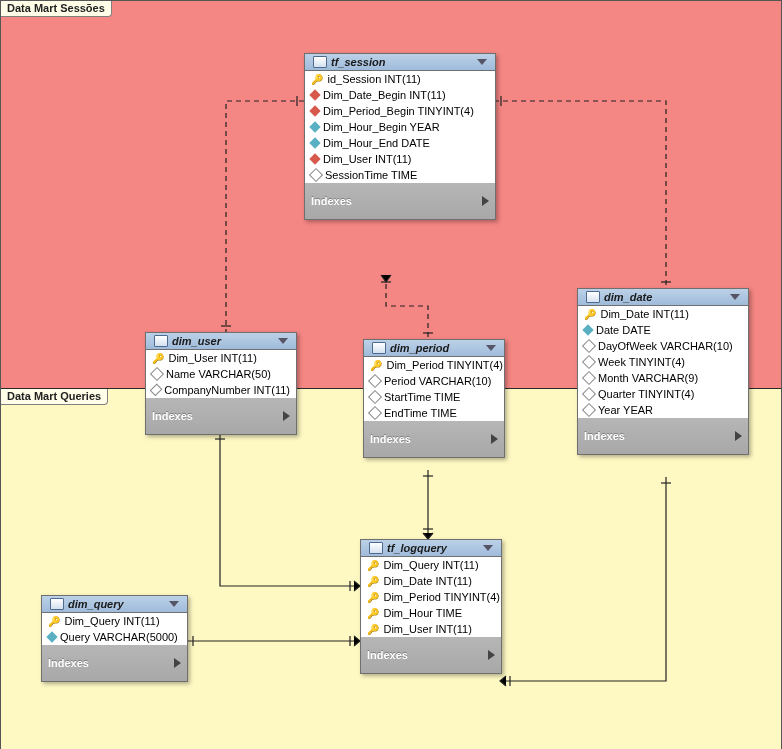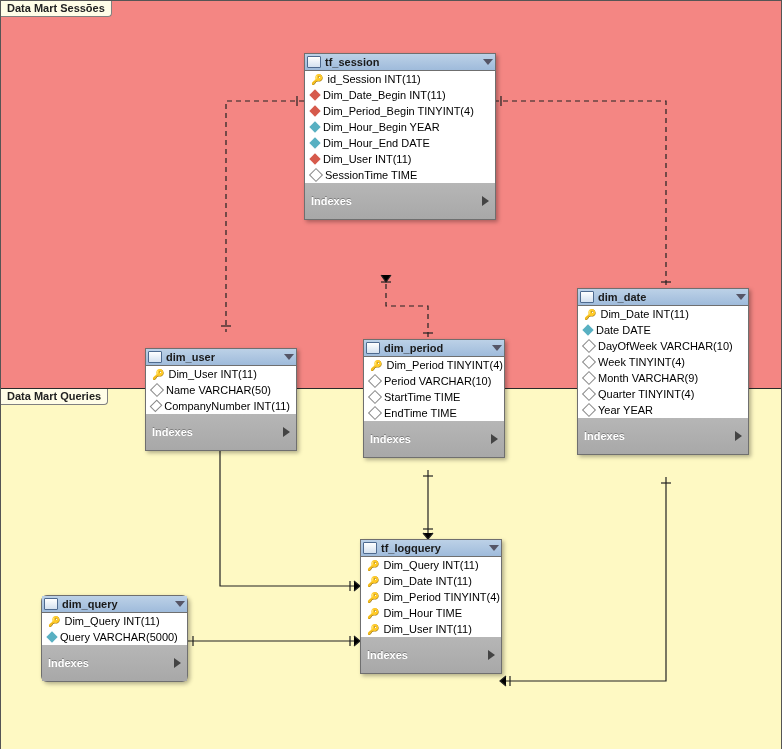--- a/index.html
+++ b/index.html
@@ -66,24 +66,25 @@
     position: absolute;
     background: #fff;
     border: 1px solid #6f6f6f;
     box-shadow: 2px 2px 4px rgba(0,0,0,0.3);
     z-index: 10;
     min-width: 140px;
   }
   .table-header {
     background: linear-gradient(#bcd1e7, #9fbbdb);
     border-bottom: 1px solid #6f6f6f;
-    padding: 2px 2px;
+    padding: 2px 8px;
     display: flex;
     align-items: center;
     gap: 4px;
+    font-style: italic;
   }
   .table-header .hdr-icon {
     width: 12px; height: 10px;
     border: 1px solid #4e6a8f;
     background: linear-gradient(#fff,#d4e1f0);
     border-radius: 1px;
     flex-shrink: 0;
   }
   .table-header .title {
     font-weight: bold;
@@ -137,24 +138,24 @@
   }
   .indexes .triR {
     width: 0; height: 0;
     border-top: 5px solid transparent;
     border-bottom: 5px solid transparent;
     border-left: 7px solid #444;
   }
 
   
   .t-tf_session { left: 303px; top: 52px;  width: 190px; }
-  .t-dim_user   { left: 144px; top: 331px; width: 150px; margin-top: 16px; }
+  .t-dim_user   { left: 144px; top: 331px; width: 150px; }
   .t-dim_period { left: 362px; top: 338px; width: 132px; }
   .t-dim_date   { left: 576px; top: 287px; width: 170px; }
-  .t-dim_query  { left: 40px;  top: 594px; width: 145px; border-radius: 6px; }
+  .t-dim_query  { left: 40px;  top: 594px; width: 145px; }
   .t-tf_logquery{ left: 359px; top: 538px; width: 140px; }
 </style>
 </head>
 <body>
 
 <div class="canvas">
 
   <div class="region region-sessoes">
     <div class="region-tag">Data Mart Sessões</div>
   </div>

